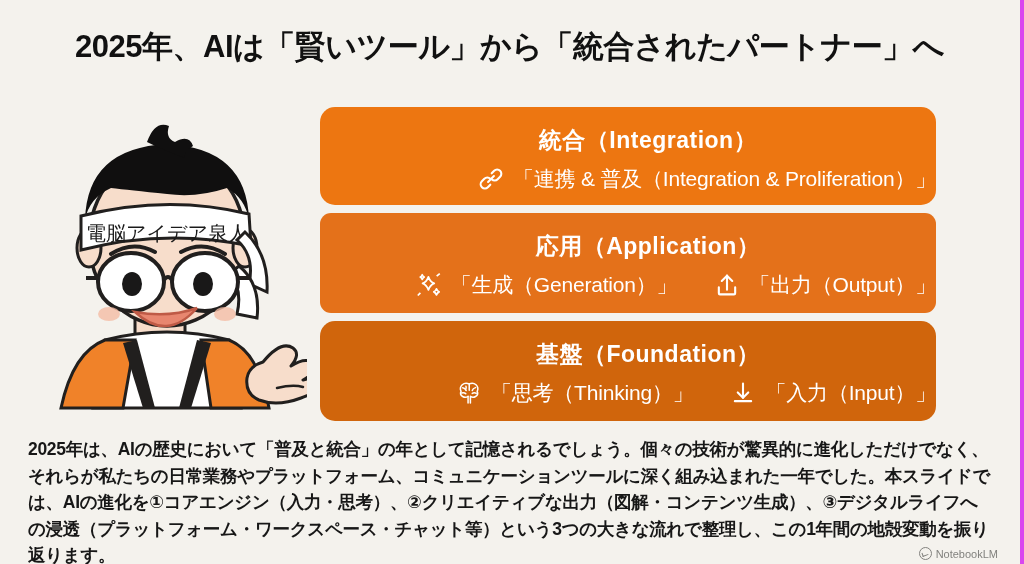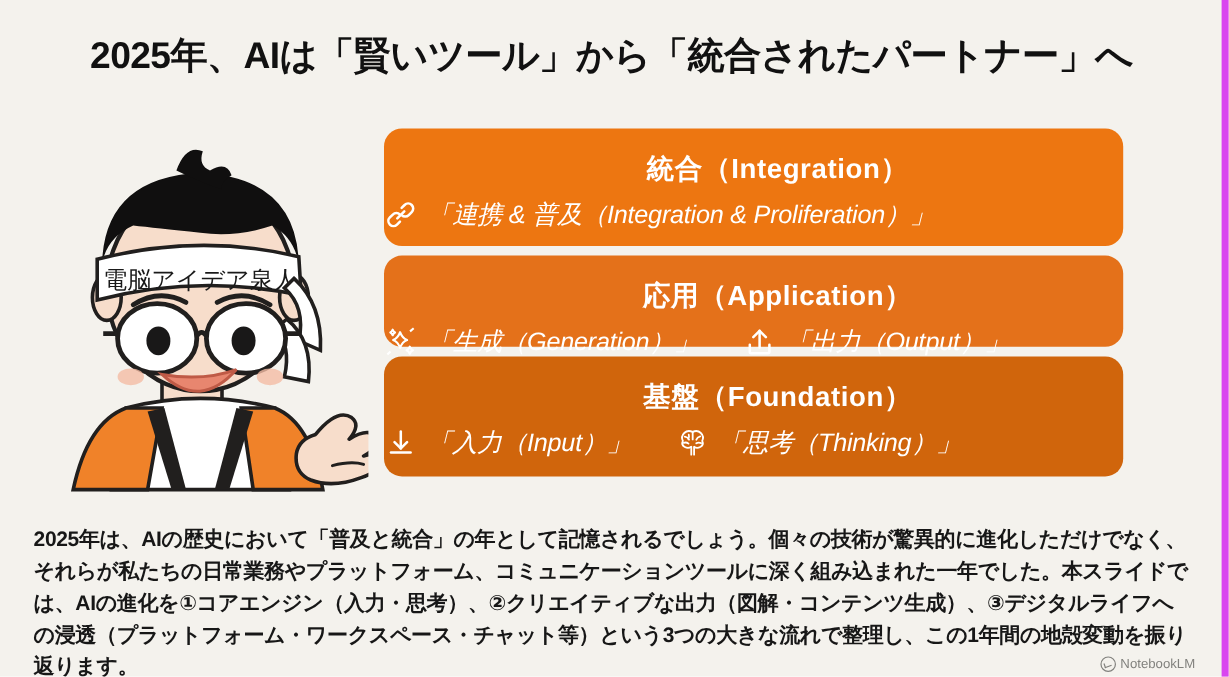--- a/index.html
+++ b/index.html
@@ -10,21 +10,21 @@
   body {
     font-family: "Liberation Sans", "DejaVu Sans", sans-serif;
   }
   #slide {
     position: relative;
     width: 1024px;
     height: 564px;
     background: #f4f2ed;
     overflow: hidden;
     box-sizing: border-box;
-    border-right: 6px solid #d946ef;
+    border-right: 4px solid #d946ef;
   }
 
   
   .title {
     position: absolute;
     left: 0;
     top: 26px;
     width: 1019px;
     text-align: center;
     font-size: 31px;
@@ -53,38 +53,37 @@
   }
   .bar {
     border-radius: 15px;
     padding: 10px 0 12px 0;
     margin-bottom: 8px;
     color: #ffffff;
     text-align: center;
     box-sizing: border-box;
   }
   .bar.b1 { background: #ed7611; height: 98px; }
-  .bar.b2 { background: #e4711a; height: 76px; }
+  .bar.b2 { background: #e4711a; height: 100px; border-radius: 11px; }
   .bar.b3 { background: #d0650c; height: 100px; }
 
   .bar-title {
     font-size: 23px;
     font-weight: bold;
     line-height: 1.5;
     letter-spacing: 0.5px;
     margin-top: 6px;
     padding-left: 40px;
   }
   .bar-row {
     display: flex;
     align-items: center;
-    justify-content: flex-start;
+    justify-content: flex-end;
     gap: 10px;
     margin-top: 7px;
-    font-style: italic;
   }
   .bar-item {
     display: flex;
     align-items: center;
     gap: 8px;
   }
   .bar-item + .bar-item { margin-left: 26px; }
   .bar-sub {
     font-size: 21px;
     font-weight: 400;
@@ -247,47 +246,47 @@
             </svg>
           </span>
           <span class="bar-sub">「出力（Output）」</span>
         </div>
       </div>
     </div>
 
     <div class="bar b3">
       <div class="bar-title">基盤（Foundation）</div>
       <div class="bar-row">
-        <div class="bar-item">
-          <span class="ico">
-            <svg viewBox="0 0 24 24" fill="none" stroke="#ffffff" stroke-width="1.8" stroke-linecap="round" stroke-linejoin="round">
-              <path d="M12 4 V16"></path>
-              <path d="M7.5 11.5 L12 16 L16.5 11.5"></path>
-              <path d="M5 19 h14"></path>
-            </svg>
-          </span>
-          <span class="bar-sub">「入力（Input）」</span>
-        </div>
         <div class="bar-item">
           <span class="ico">
             <svg viewBox="0 0 24 24" fill="none" stroke="#ffffff" stroke-width="1.3" stroke-linecap="round" stroke-linejoin="round">
               <path d="M12.2 4.2 q-3.6 -1.6 -6 0.8 q-2.6 2.6 -1 5.6 q-1.4 2.8 1.4 4.4 q2.4 1.4 4.6 -0.2"></path>
               <path d="M12.2 4.2 q3.4 -1.6 5.8 0.8 q2.6 2.6 1 5.6 q1.4 2.8 -1.4 4.4 q-2.4 1.4 -4.4 -0.2"></path>
               <path d="M11.2 15 V20.5"></path>
               <path d="M13.2 15.5 V20.5"></path>
               <path d="M6.6 7.6 q2.2 0.4 3 2.2"></path>
               <path d="M9.4 6.2 q0.6 1.8 -0.4 3"></path>
               <path d="M5.8 12 q2 -0.6 3.4 0.6"></path>
               <path d="M17.6 7.4 q-2.2 0.6 -2.8 2.4"></path>
               <path d="M18.2 12.2 q-2 -0.8 -3.4 0.2"></path>
               <path d="M12.2 4.2 V9.6"></path>
             </svg>
           </span>
           <span class="bar-sub">「思考（Thinking）」</span>
         </div>
+        <div class="bar-item">
+          <span class="ico">
+            <svg viewBox="0 0 24 24" fill="none" stroke="#ffffff" stroke-width="1.8" stroke-linecap="round" stroke-linejoin="round">
+              <path d="M12 4 V16"></path>
+              <path d="M7.5 11.5 L12 16 L16.5 11.5"></path>
+              <path d="M5 19 h14"></path>
+            </svg>
+          </span>
+          <span class="bar-sub">「入力（Input）」</span>
+        </div>
       </div>
     </div>
   </div>
 
   <div class="body-text">2025年は、AIの歴史において「普及と統合」の年として記憶されるでしょう。個々の技術が驚異的に進化しただけでなく、それらが私たちの日常業務やプラットフォーム、コミュニケーションツールに深く組み込まれた一年でした。本スライドでは、AIの進化を①コアエンジン（入力・思考）、②クリエイティブな出力（図解・コンテンツ生成）、③デジタルライフへの浸透（プラットフォーム・ワークスペース・チャット等）という3つの大きな流れで整理し、この1年間の地殻変動を振り返ります。</div>
 
   <div class="watermark">
     <span class="wm-mark"></span>
     <span>NotebookLM</span>
   </div>

